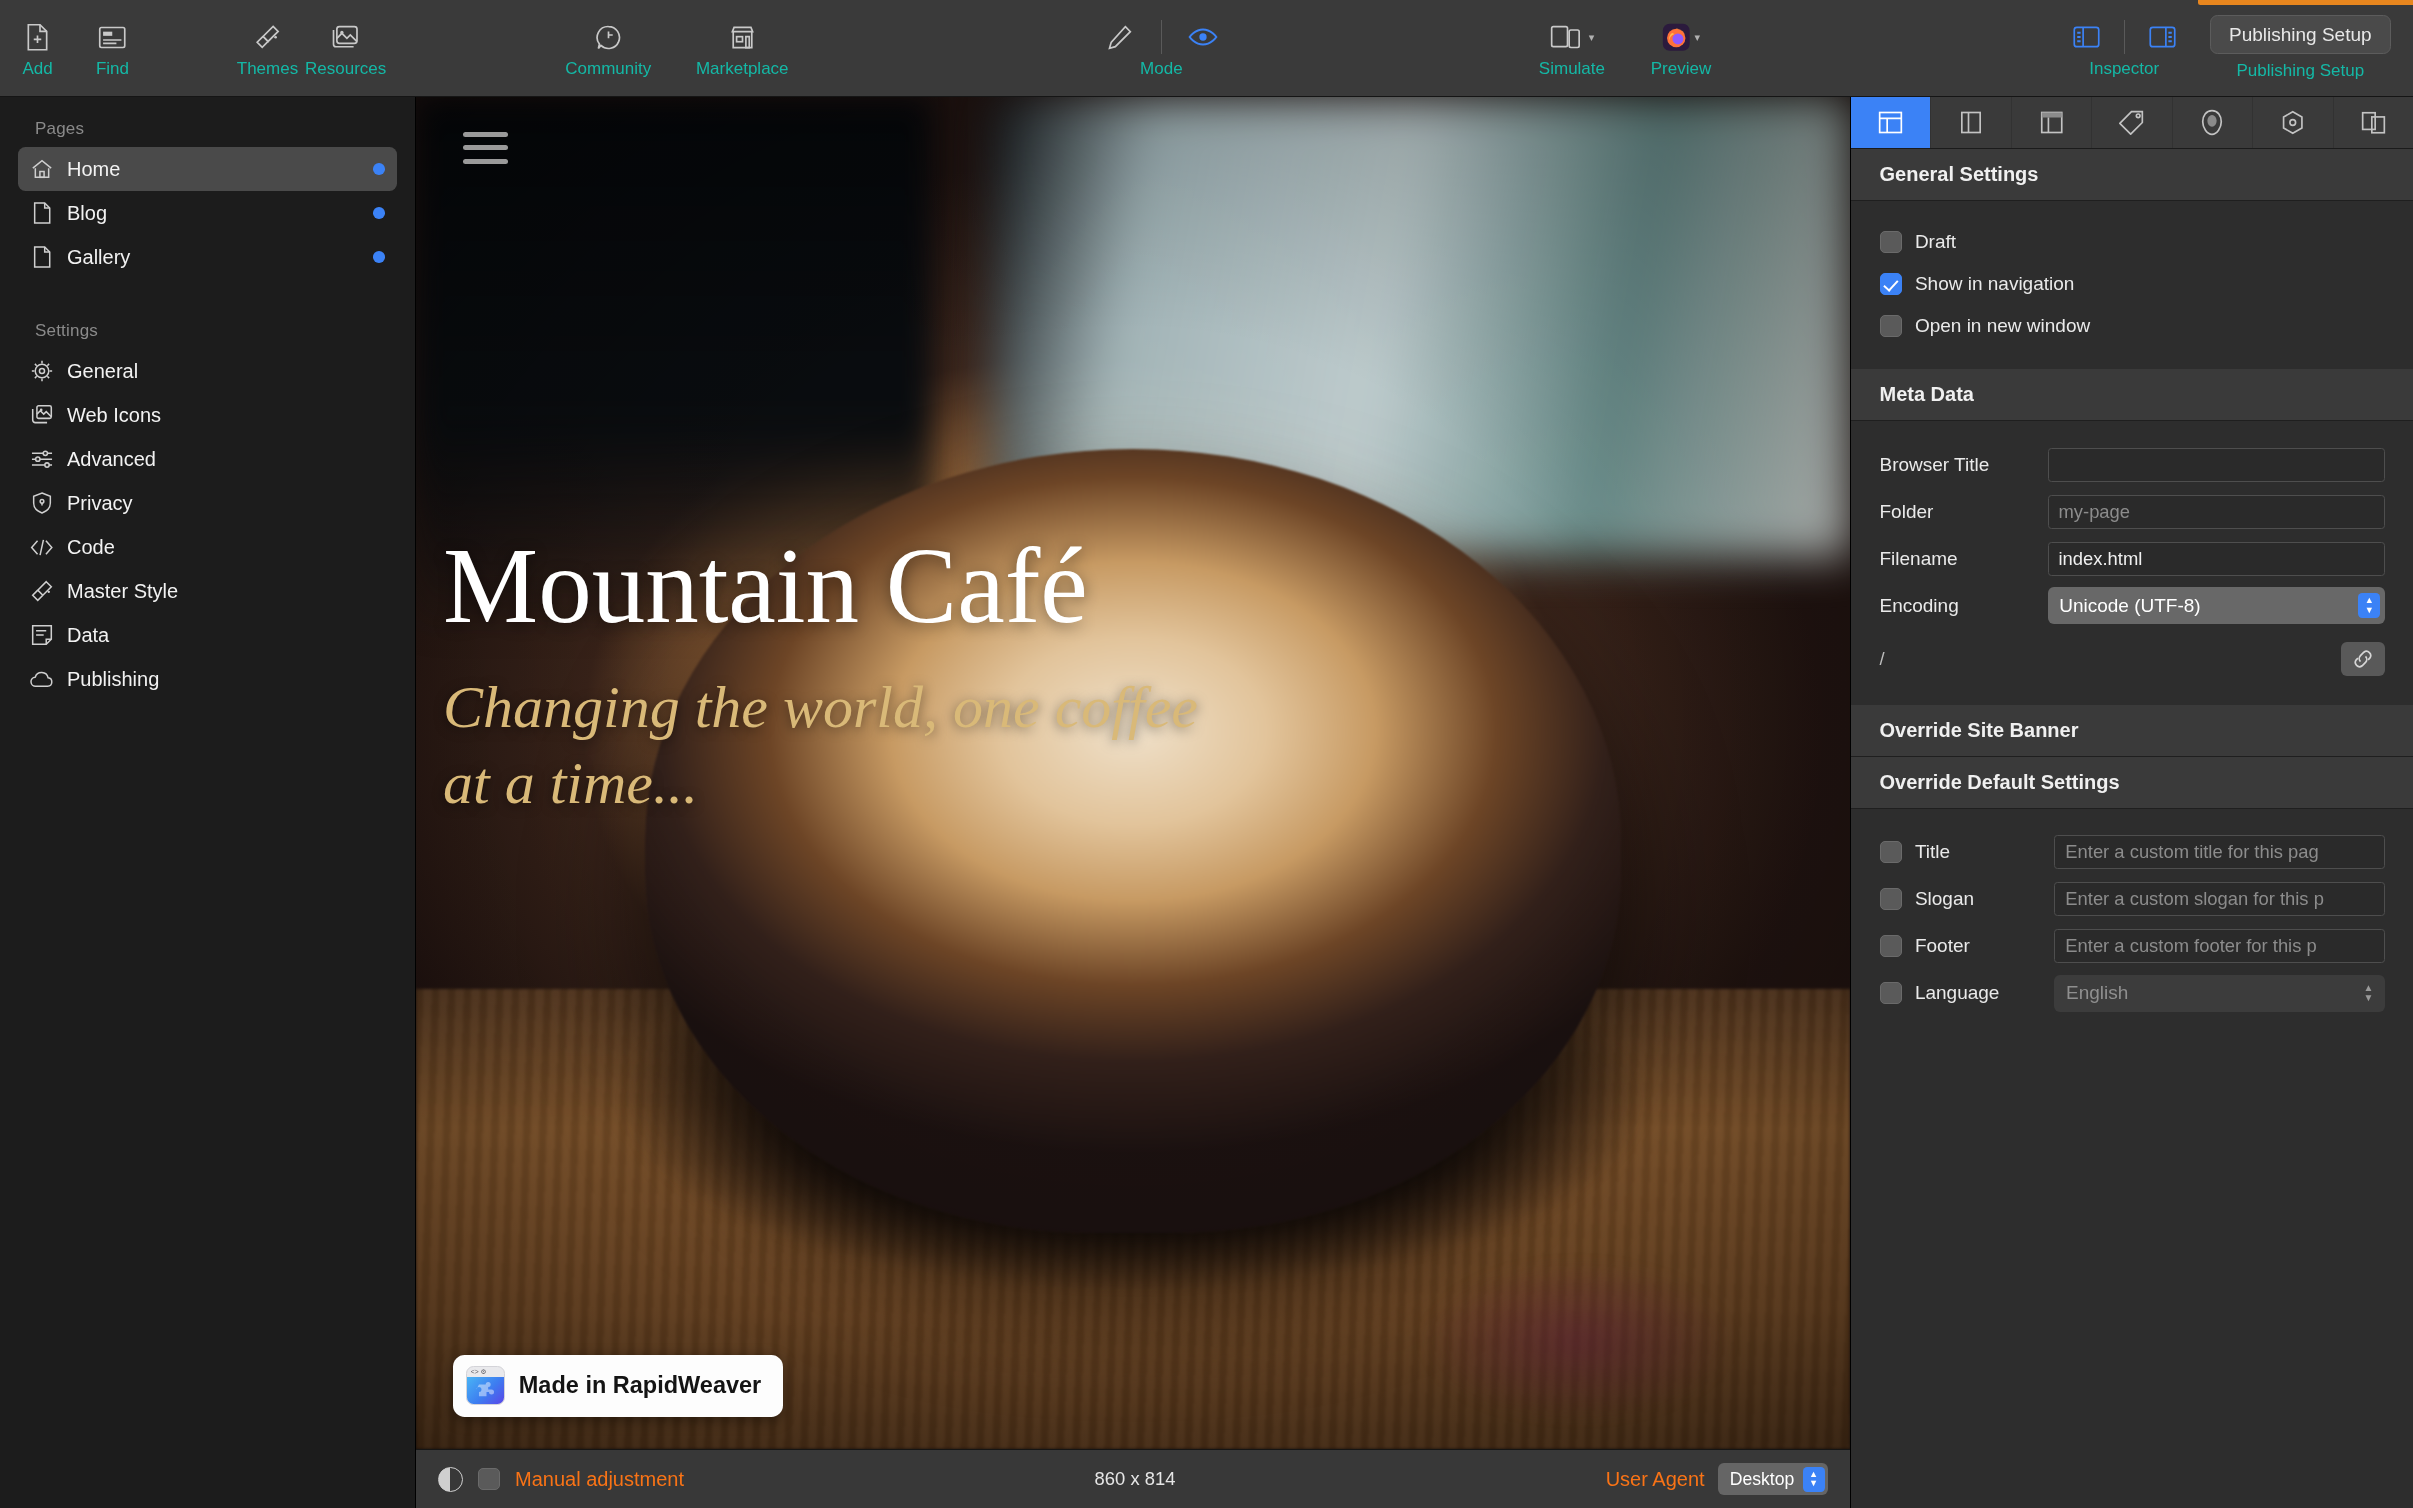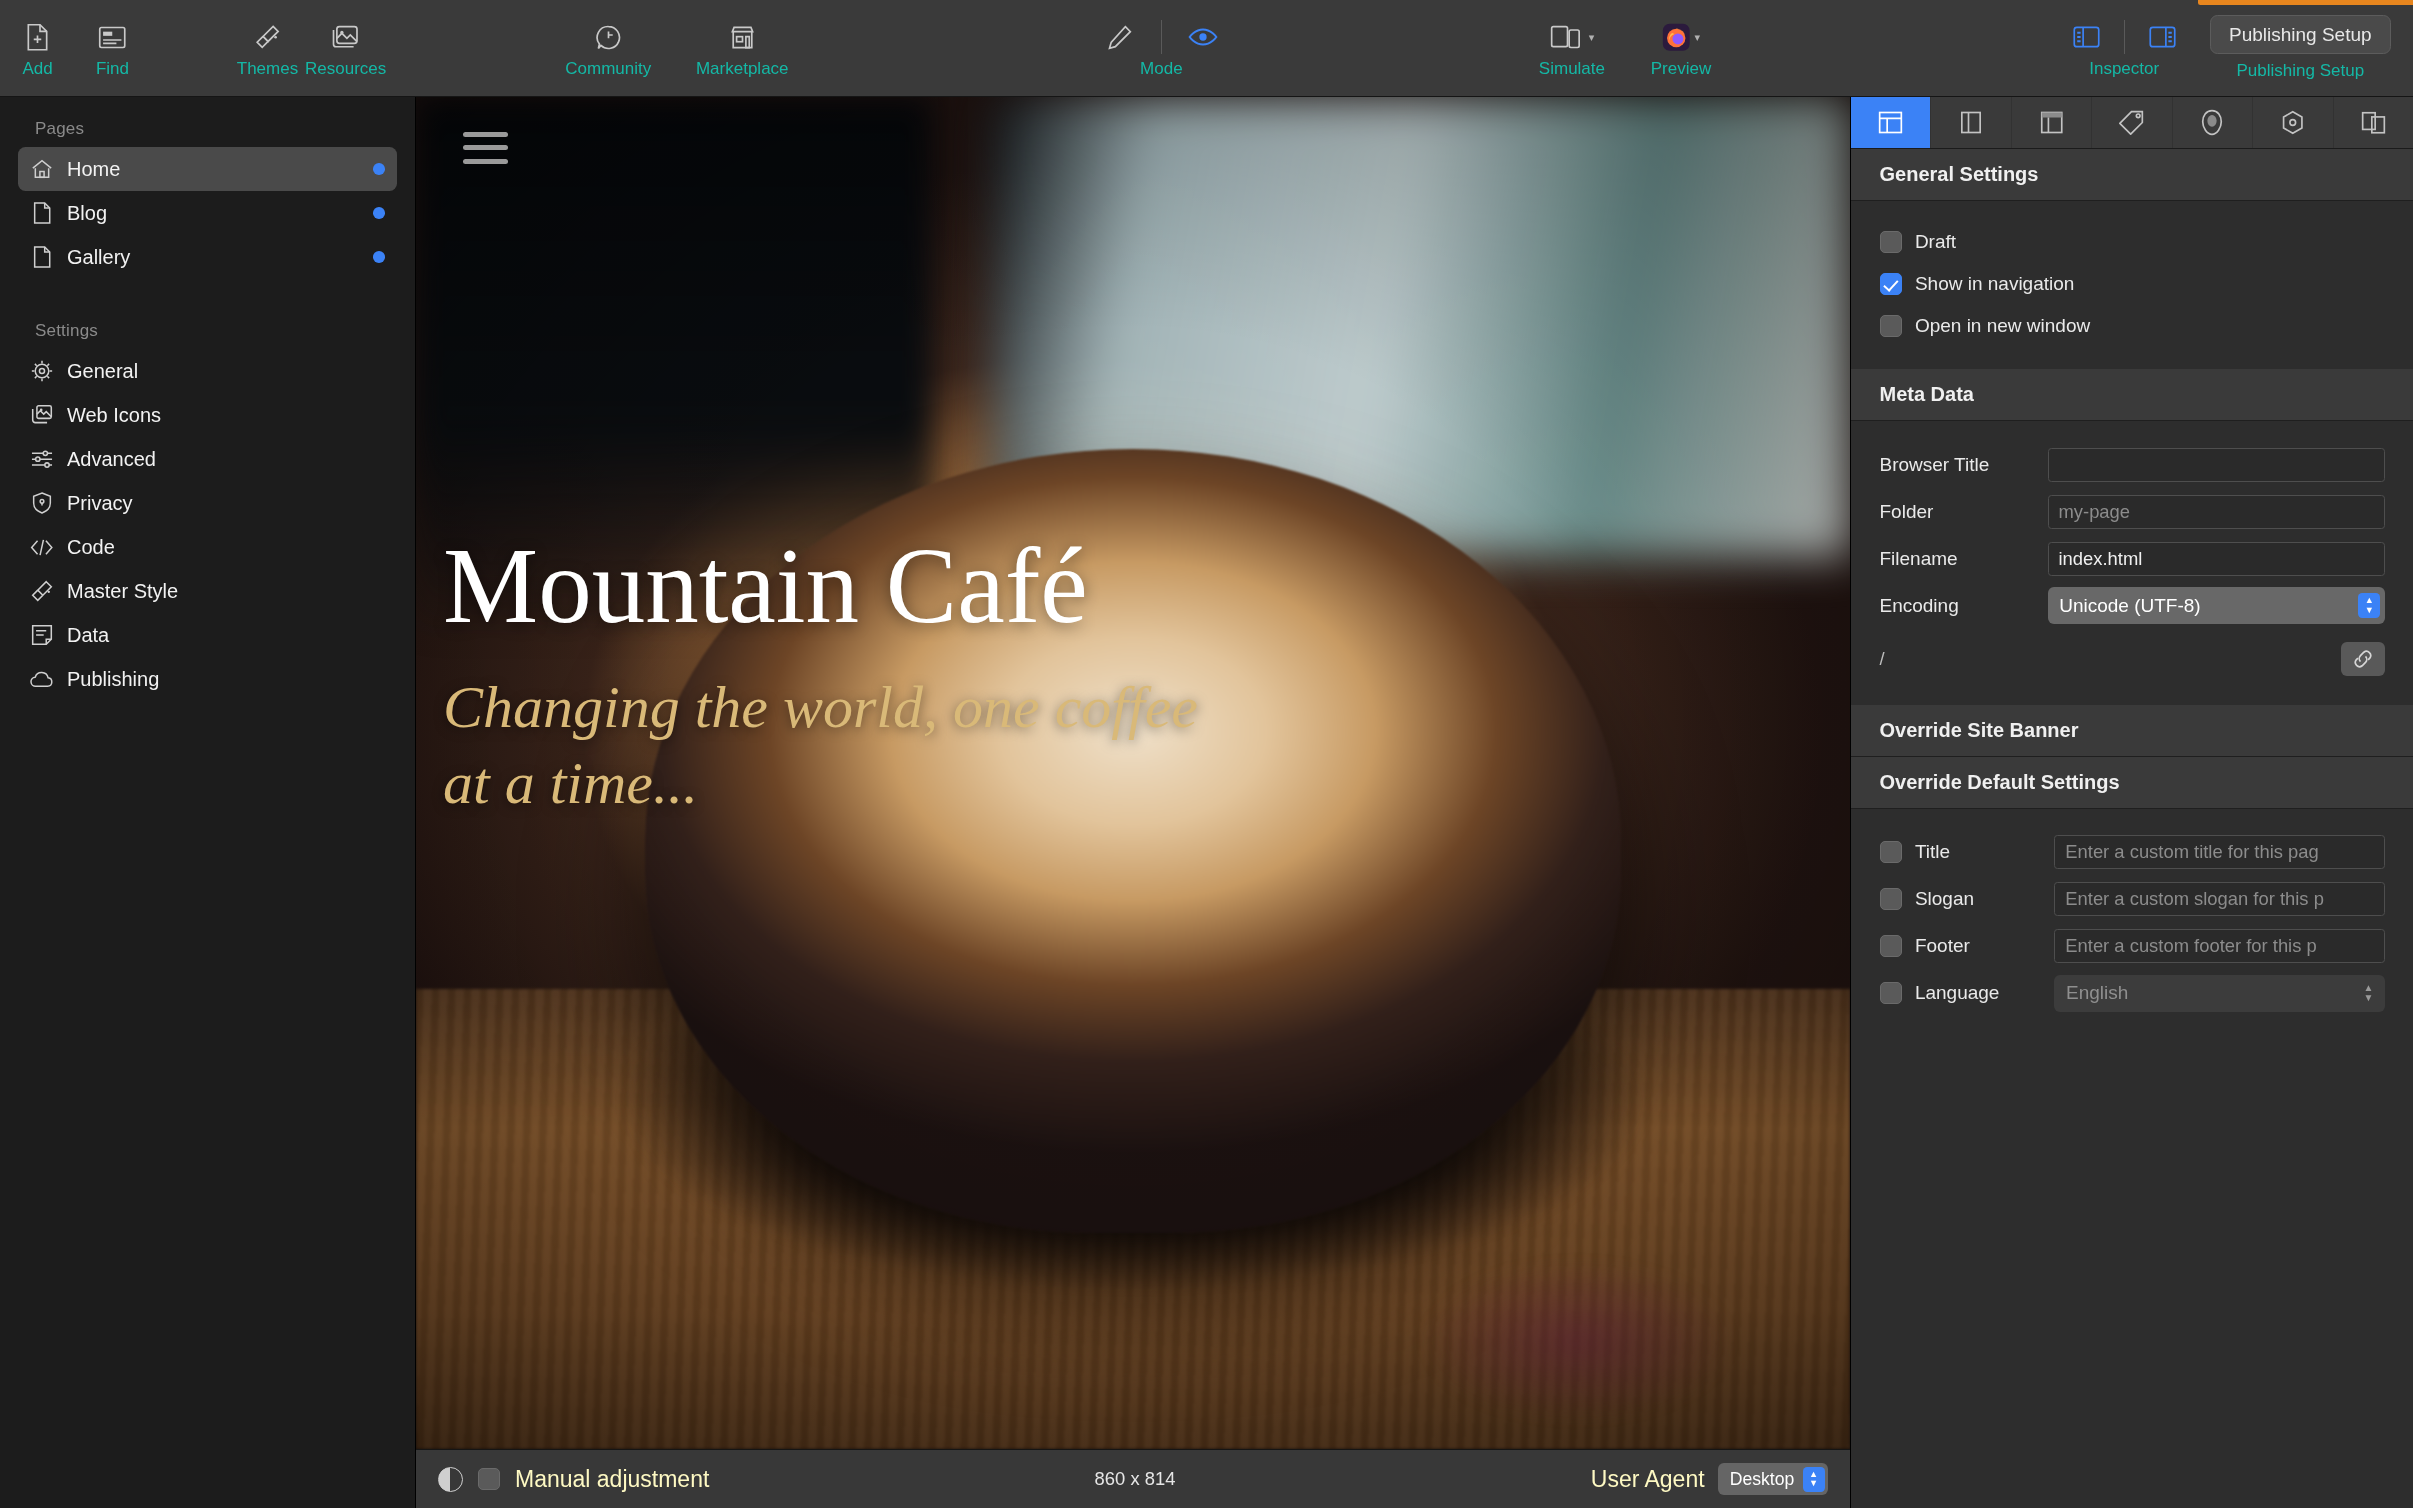--- a/index.html
+++ b/index.html
@@ -147,21 +147,21 @@
   .rw-icon-body svg { position: absolute; inset: 0; }
   .rw-text { font-size: 23.5px; font-weight: bold; color: #141414; white-space: nowrap; }
 
   
   .statusbar {
     height: 59px; flex: 0 0 59px; background: #383838; border-top: 0.8px solid #151515;
     display: flex; align-items: center; padding: 0 22px; position: relative;
   }
   .sb-left { display: flex; align-items: center; gap: 15px; }
   .sb-contrast { width: 25px; height: 25px; border-radius: 50%; border: 1.7px solid #cfcfcf; background: linear-gradient(90deg, #cfcfcf 50%, transparent 50%); }
-  .sb-lbl { font-size: 23px; color: #fef9c3; white-space: nowrap; }
+  .sb-lbl { font-size: 20px; color: #f97316; white-space: nowrap; }
   .sb-center { position: absolute; left: 4px; right: 0; text-align: center; font-size: 18.4px; color: #e6e6e6; pointer-events: none; }
   .sb-right { margin-left: auto; display: flex; align-items: center; gap: 13.4px; z-index: 2; }
   .sb-select {
     display: flex; align-items: center; background: #656565; border-radius: 5.9px;
     padding: 3.4px 3.4px 3.4px 11.7px; gap: 8.4px;
   }
   .sb-select .val { font-size: 17.6px; color: #fff; white-space: nowrap; }
   .stepper { width: 22px; height: 25px; border-radius: 4.2px; background: #3b82f6; display: flex; flex-direction: column; align-items: center; justify-content: center; color: #fff; font-size: 9.2px; line-height: 1.0; }
 
   
@@ -532,20 +532,31 @@
           <span></span>
             <span></span>
             <span></span>
         </div>
 
         <div class="hero-text">
           <div class="hero-title">Mountain Café</div>
           <div class="hero-tagline">Changing the world, one coffee at a time...</div>
         </div>
 
+        <div class="rw-badge">
+          <span class="rw-icon">
+            <span class="rw-icon-bar">&lt;&gt; ⚙</span>
+            <span class="rw-icon-body">
+              <svg viewBox="0 0 46 34" width="39" height="28.5">
+                <path d="M14 9h8a3 3 0 1 1 3 3v3h4a3 3 0 1 1-3 3h-3v5h-9v-5a3 3 0 1 0-3-3z" fill="rgba(255,255,255,.45)"></path>
+              </svg>
+            </span>
+          </span>
+          <span class="rw-text">Made in RapidWeaver</span>
+        </div>
       </div>
 
       <div class="statusbar">
         <div class="sb-left">
           <span class="sb-contrast"></span>
           <span class="cbx"></span>
           <span class="sb-lbl">Manual adjustment</span>
         </div>
         <div class="sb-center">860 x 814</div>
         <div class="sb-right">

